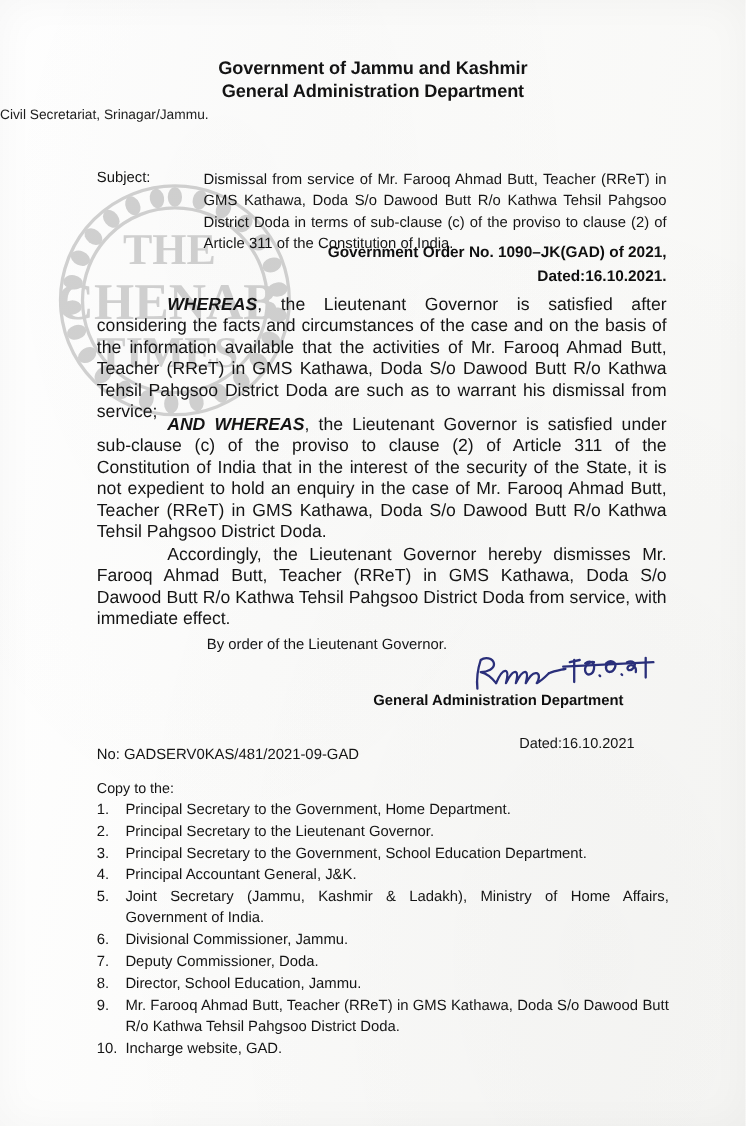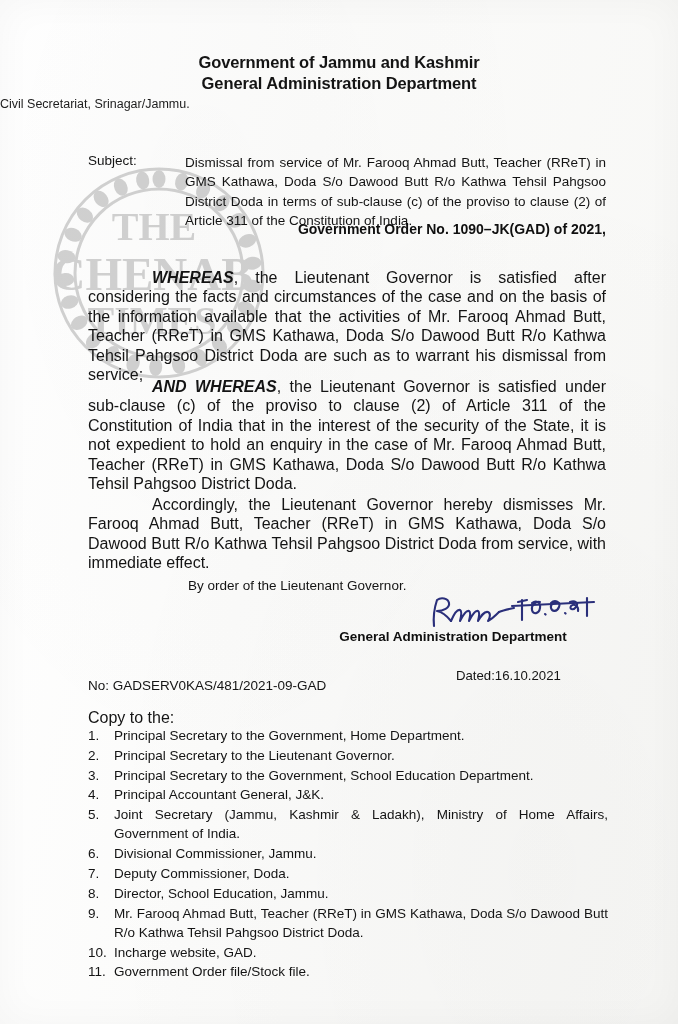--- a/index.html
+++ b/index.html
@@ -186,32 +186,32 @@
   
   #ref-no {
     position: absolute;
     left: 88px;
     top: 678px;
     font-size: 13.5px;
     color: #141414;
   }
   #ref-dated {
     position: absolute;
-    left: 456px;
+    left: 472px;
     top: 668px;
     font-size: 13.2px;
     color: #141414;
   }
 
   
   #copy-to-label {
     position: absolute;
     left: 88px;
     top: 709px;
-    font-size: 16px;
+    font-size: 13px;
     color: #141414;
   }
   #copy-list {
     position: absolute;
     left: 88px;
     top: 726px;
     width: 520px;
     margin: 0;
     padding: 0;
     list-style: none;
@@ -294,20 +294,21 @@
     <div class="hdr" id="hdr-line2">General Administration Department</div>
     <div id="hdr-sub">Civil Secretariat, Srinagar/Jammu.</div>
 
     <div id="subject-block">
       <div id="subject-label">Subject:</div>
       <div id="subject-text">Dismissal from service of Mr. Farooq Ahmad Butt, Teacher (RReT) in GMS Kathawa, Doda S/o Dawood Butt R/o Kathwa Tehsil Pahgsoo District Doda in terms of sub-clause (c) of the proviso to clause (2) of Article 311 of the Constitution of India.</div>
     </div>
 
     <div id="order-block">
       <div id="order-no">Government Order No.  1090–JK(GAD) of 2021,</div>
+      <div id="order-dated">Dated:16.10.2021.</div>
     </div>
 
     <div class="para" id="para-whereas">
       <span class="lead-indent"></span><span class="kw">WHEREAS</span><span>, the Lieutenant Governor is satisfied after considering the facts and circumstances of the case and on the basis of the information available that the activities of Mr. Farooq Ahmad Butt, Teacher (RReT) in GMS Kathawa, Doda S/o Dawood Butt R/o Kathwa Tehsil Pahgsoo District Doda are such as to warrant his dismissal from service;</span>
     </div>
 
     <div class="para" id="para-andwhereas">
       <span class="lead-indent"></span><span class="kw">AND WHEREAS</span><span>, the Lieutenant Governor is satisfied under sub-clause (c) of the proviso to clause (2) of Article 311 of the Constitution of India that in the interest of the security of the State, it is not expedient to hold an enquiry in the case of Mr. Farooq Ahmad Butt, Teacher (RReT) in GMS Kathawa, Doda S/o Dawood Butt R/o Kathwa Tehsil Pahgsoo District Doda.</span>
     </div>
 
@@ -379,20 +380,16 @@
           <span class="txt">Director, School Education, Jammu.</span>
         </li>
       <li class="wide">
           <span class="num">9.</span>
           <span class="txt">Mr. Farooq Ahmad Butt, Teacher (RReT) in GMS Kathawa, Doda S/o Dawood Butt R/o Kathwa Tehsil Pahgsoo District Doda.</span>
         </li>
       <li>
           <span class="num">10.</span>
           <span class="txt">Incharge website, GAD.</span>
         </li>
-      <li>
-          <span class="num">11.</span>
-          <span class="txt">Government Order file/Stock file.</span>
-        </li>
     </ul>
 
   </div>
 </div>
 
 </body></html>

